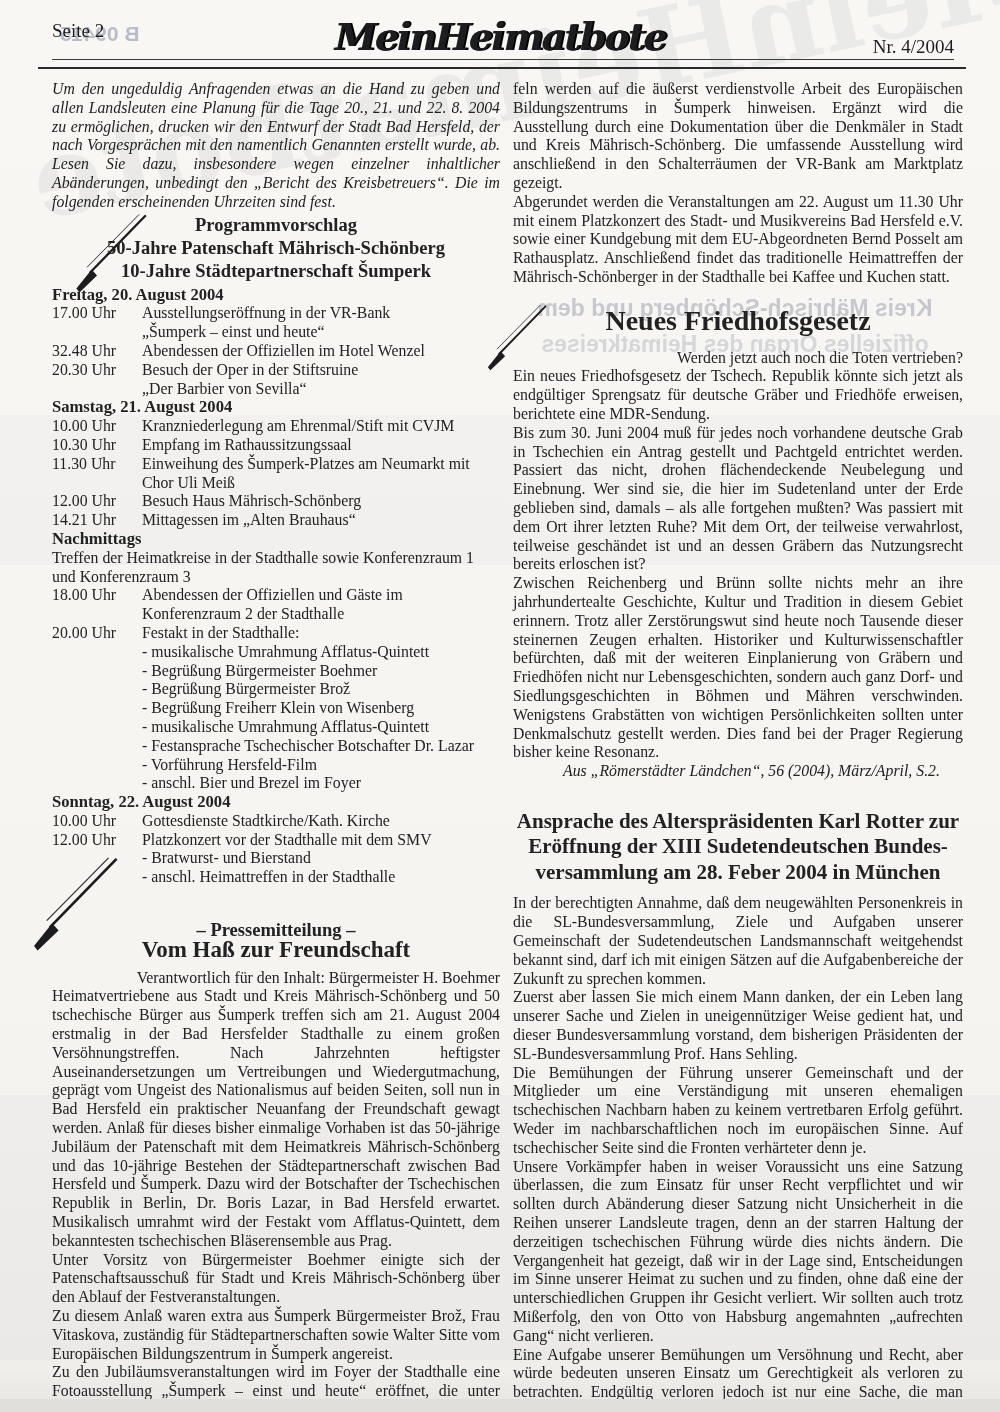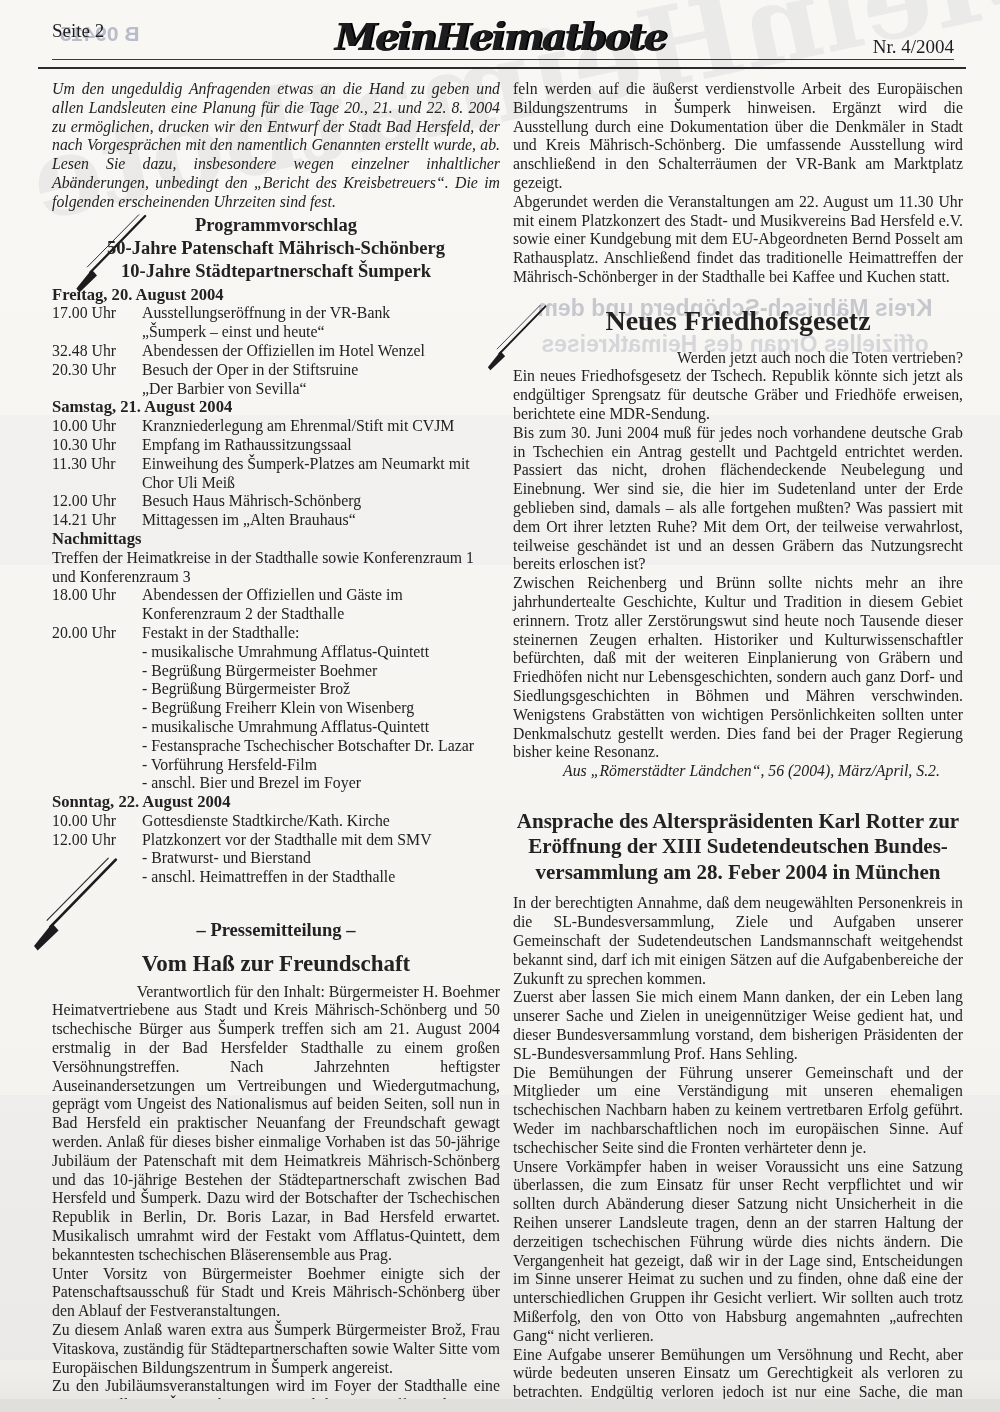--- a/index.html
+++ b/index.html
@@ -45,21 +45,21 @@
   
   .schedule { text-align:left; }
   .sched-day { font-weight:bold; font-size:16.6px; }
   .sched-row { display:flex; }
   .sched-row .time { flex:0 0 90px; }
   .sched-row .desc { flex:1; white-space:pre-line; }
   .sched-note { }
   
   .press-head { text-align:center; margin-top:34px; }
   .press-kicker { font-weight:bold; font-size:18.5px; }
-  .press-title  { font-weight:bold; font-size:23px; margin-top:15px; margin-bottom:9px; }
+  .press-title  { font-weight:bold; font-size:23px; margin-top:1px; margin-bottom:9px; }
   
   .sec-title { text-align:center; font-weight:bold; font-size:28px; margin:25px 0 18px; }
   .source { font-style:italic; text-align:left; padding-left:50px; }
   .ansprache-title { text-align:center; font-weight:bold; font-size:21px; line-height:25.5px;
                      white-space:pre-line; margin:28px 0 9px; }
   
   .pen { position:absolute; pointer-events:none; }
   .pen-1 { left:68px;  top:213px; width:84px;  height:84px; }
   .pen-2 { left:10px;  top:856px; width:128px; height:100px; }
   .pen-3 { left:484px; top:300px; width:64px;  height:78px; }

